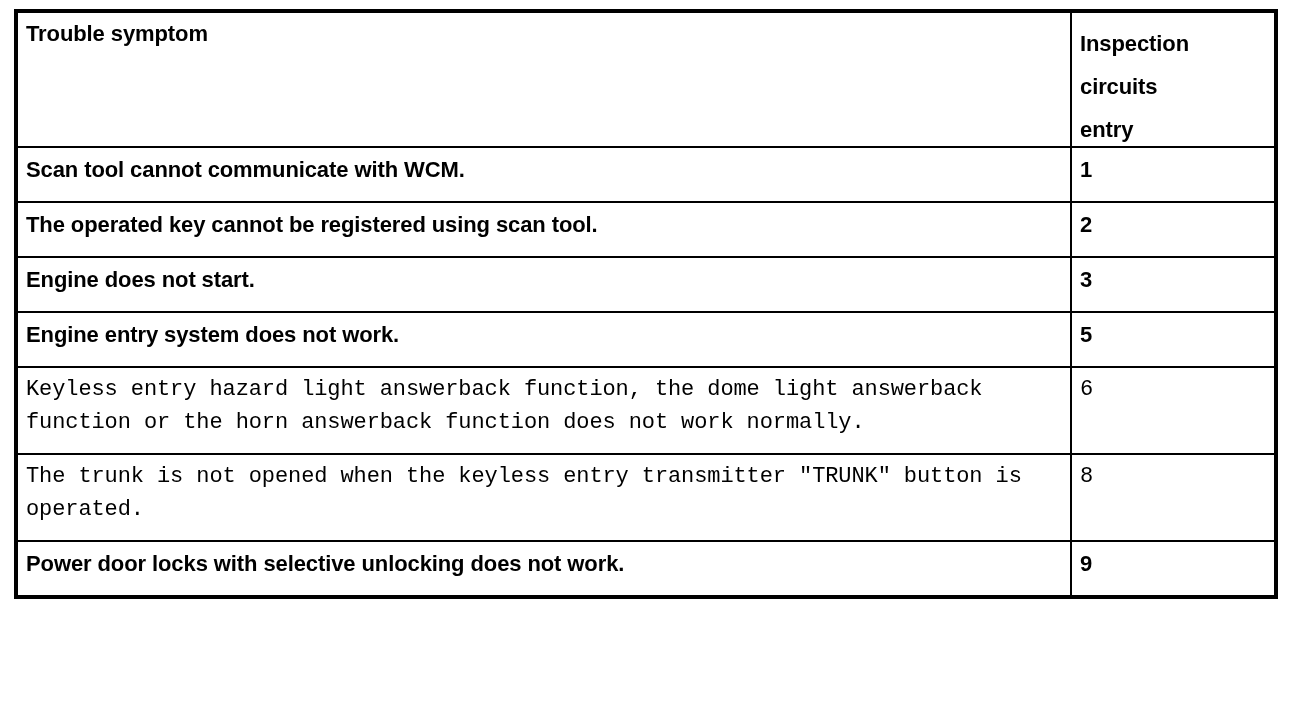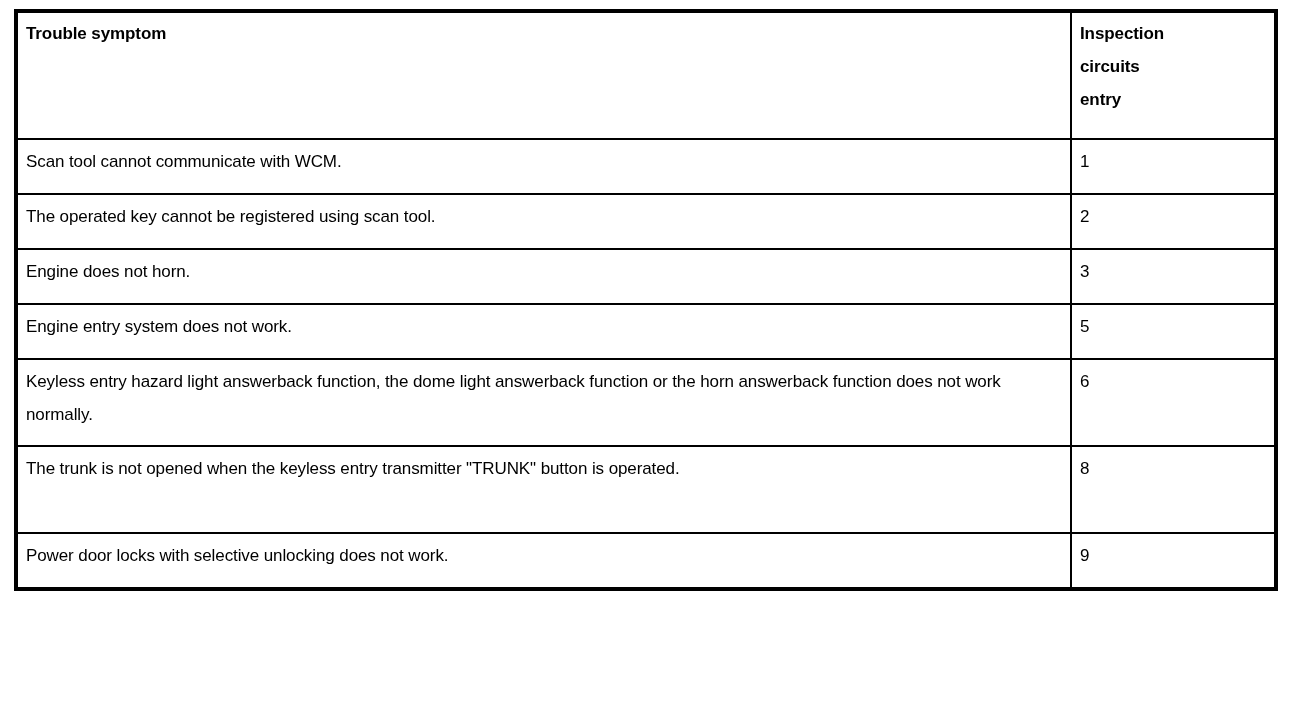--- a/index.html
+++ b/index.html
@@ -36,46 +36,46 @@
 
   .trouble-table col.col-symptom { width: 1055px; }
   .trouble-table col.col-number  { width: 205px; }
 
   .trouble-table th,
   .trouble-table td {
     border: 2px solid #000000;
     vertical-align: top;
     text-align: left;
     padding: 2px 0 0 8px;
-    font-size: 17px;
+    font-size: 22px;
     line-height: 33px;
     font-weight: normal;
     letter-spacing: -0.1px;
   }
 
   
   .trouble-table thead th {
     font-weight: bold;
     height: 121px;
     padding-top: 4px;
   }
   .th-symptom { }
   .th-number {
     width: 205px;
     white-space: normal;
   }
-  .th-number .hdr-line { display: block; }
+  .th-number .hdr-line { display: block; margin-top: 10px; }
 
   
   .trouble-table tbody td {
     padding-top: 5px;
     padding-bottom: 4px;
   }
-  tr.row-single td { height: 44px; }
-  tr.row-double td { height: 76px; }
+  tr.row-single td { height: 44px; font-weight: bold; }
+  tr.row-double td { height: 76px; font-family: Liberation Mono, monospace; }
 
   td.cell-number { padding-left: 8px; }
 </style>
 </head>
 <body>
 
 <div id="page">
 
   <table class="trouble-table">
     <colgroup>
@@ -95,21 +95,21 @@
     <tbody id="table-body">
         <tr class="row-single">
           <td class="cell-symptom">Scan tool cannot communicate with WCM.</td>
           <td class="cell-number">1</td>
         </tr>
         <tr class="row-single">
           <td class="cell-symptom">The operated key cannot be registered using scan tool.</td>
           <td class="cell-number">2</td>
         </tr>
         <tr class="row-single">
-          <td class="cell-symptom">Engine does not horn.</td>
+          <td class="cell-symptom">Engine does not start.</td>
           <td class="cell-number">3</td>
         </tr>
         <tr class="row-single">
           <td class="cell-symptom">Engine entry system does not work.</td>
           <td class="cell-number">5</td>
         </tr>
         <tr class="row-double">
           <td class="cell-symptom">Keyless entry hazard light answerback function, the dome light answerback function or the horn answerback function does not work normally.</td>
           <td class="cell-number">6</td>
         </tr>

